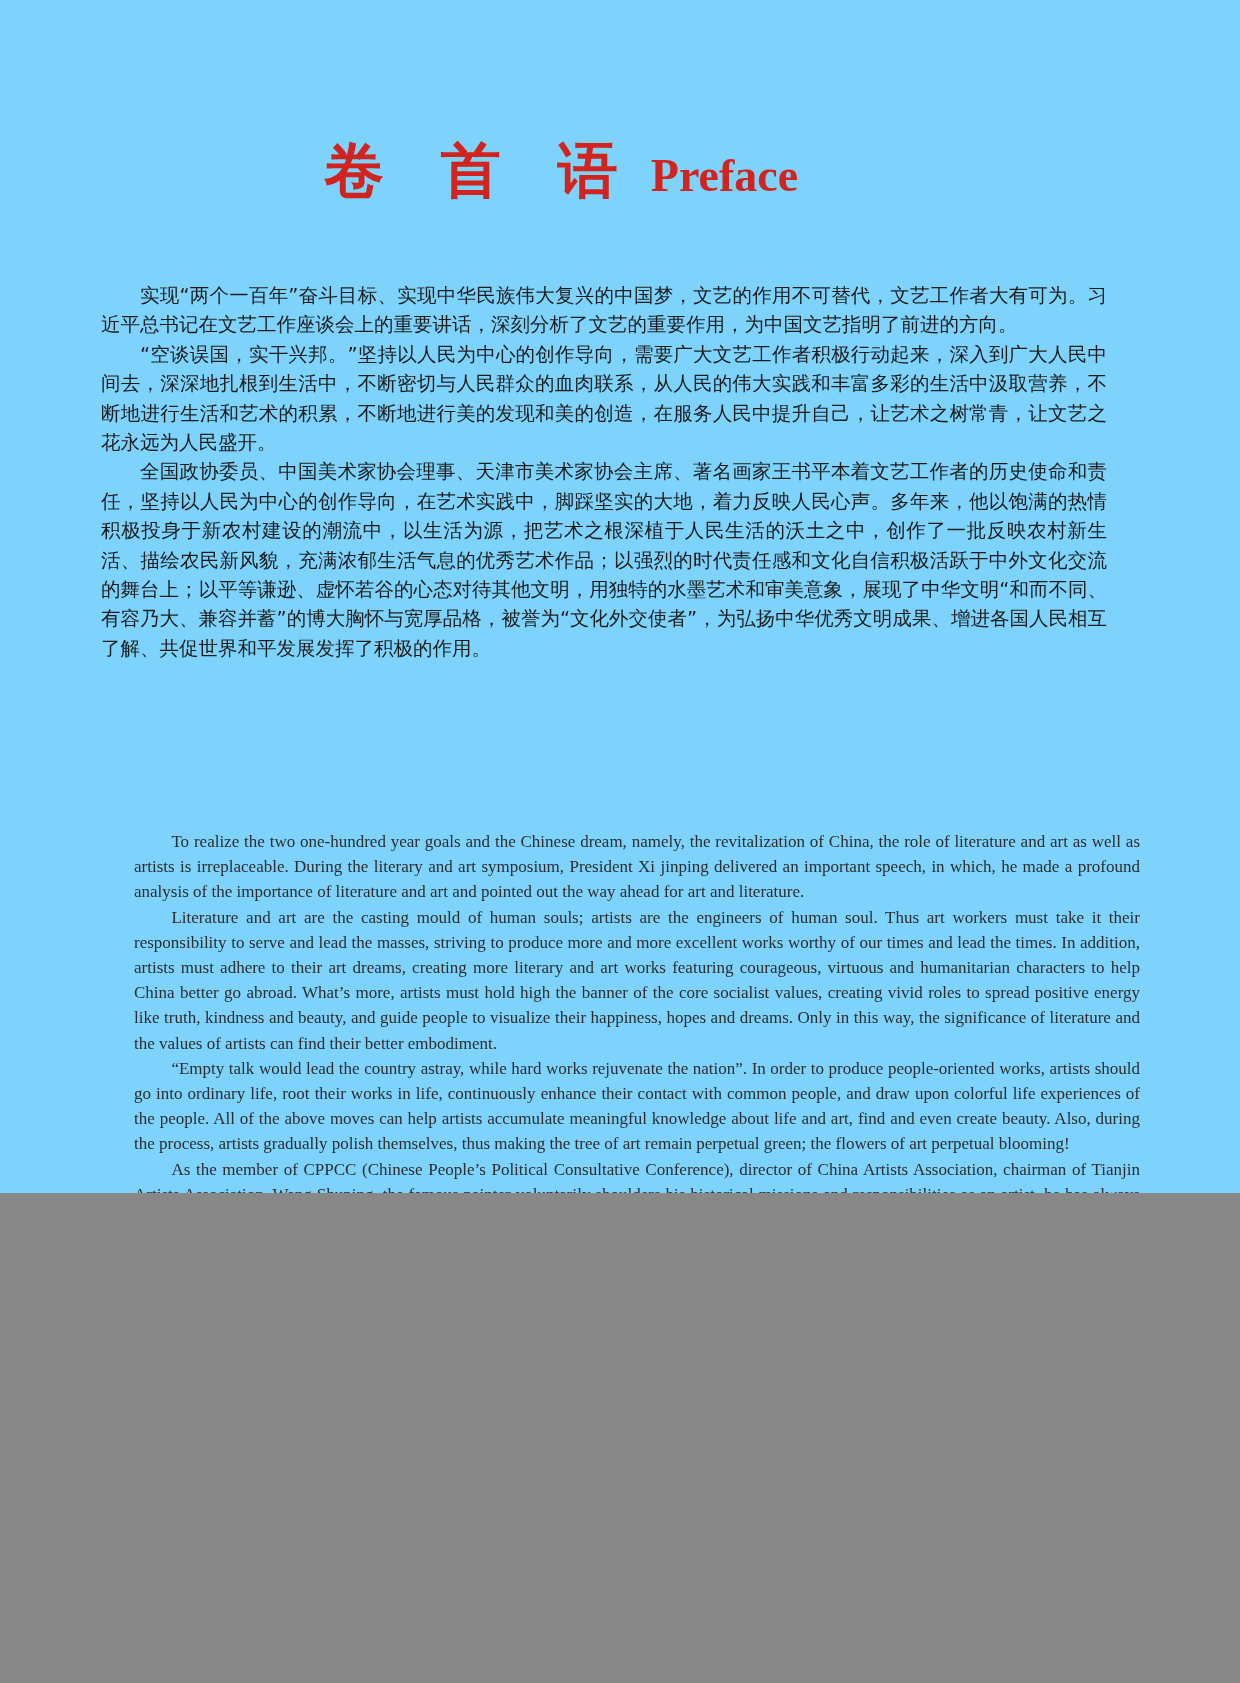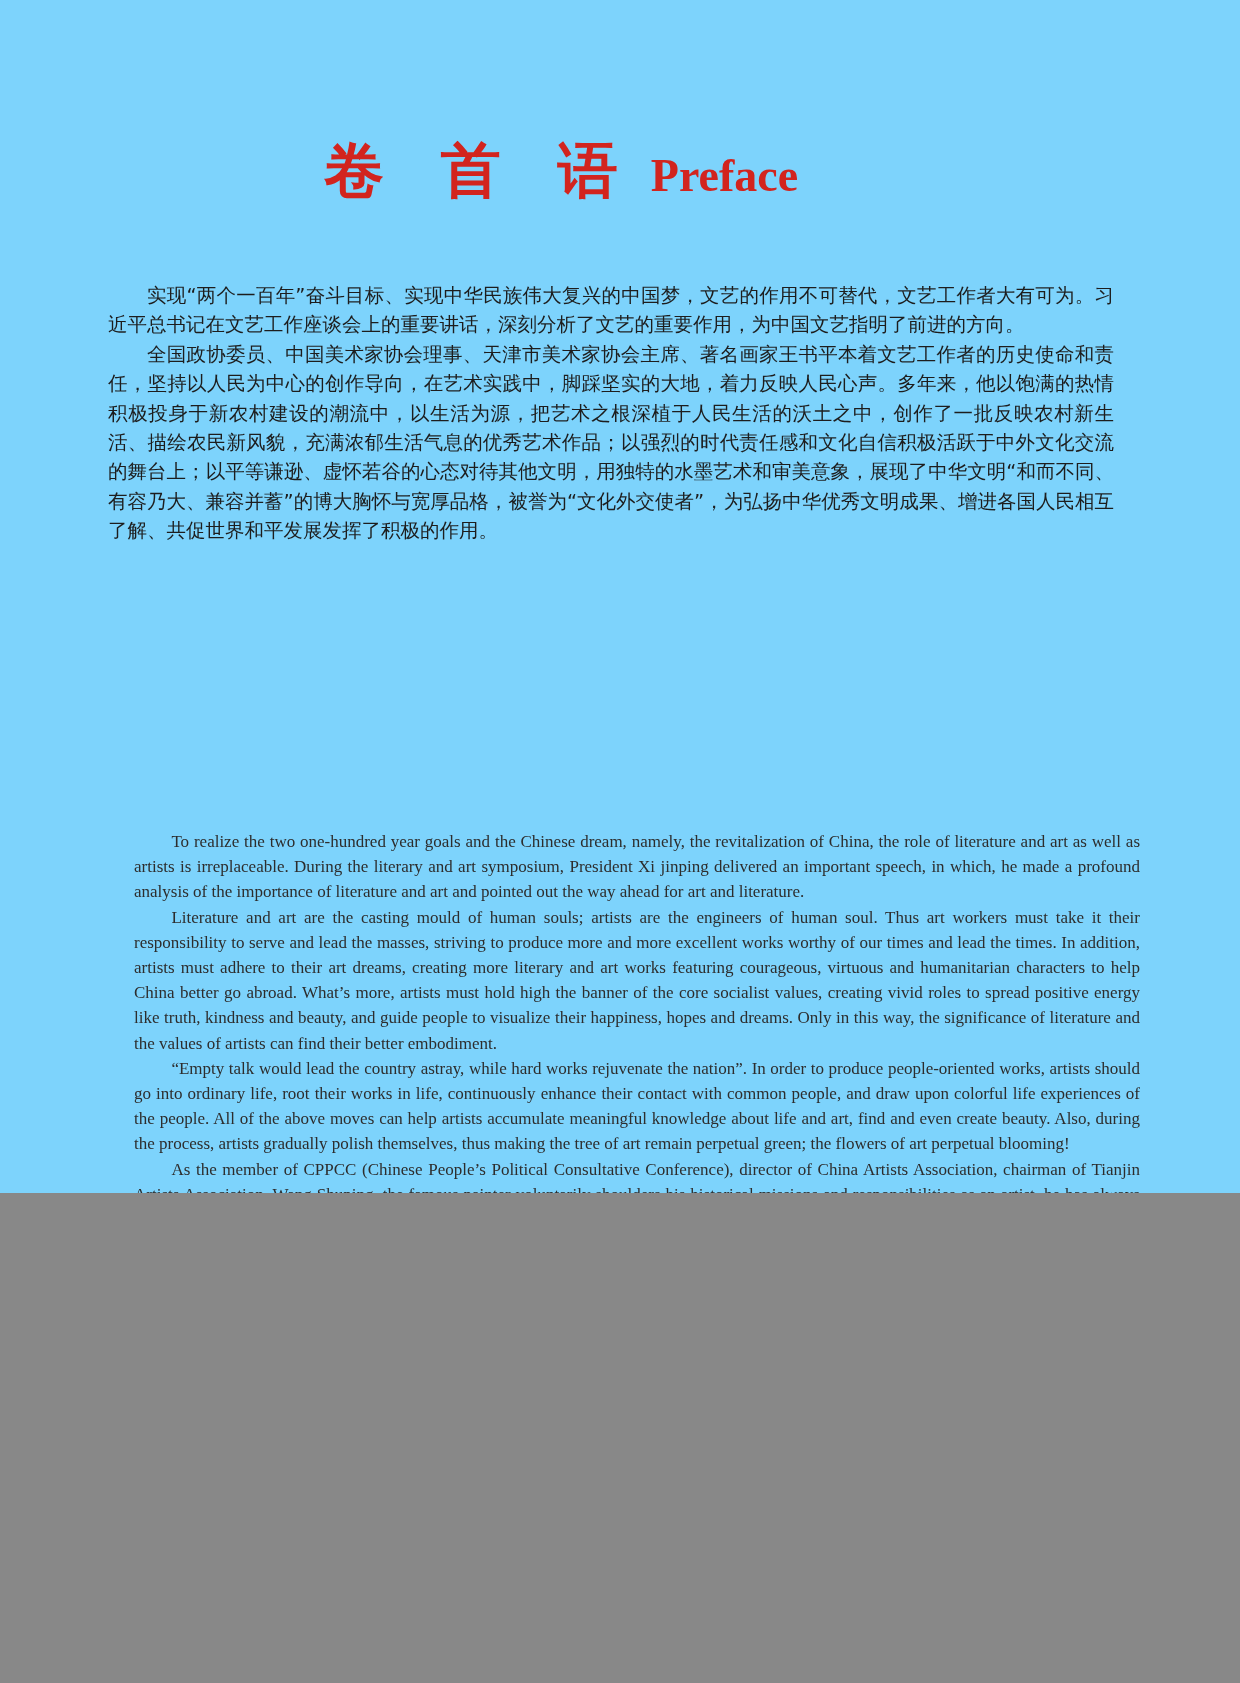--- a/index.html
+++ b/index.html
@@ -28,21 +28,21 @@
   }
   .title-en{
     font-size:46px;
     font-weight:bold;
     font-family:"Liberation Serif","DejaVu Serif",serif;
     margin-left:10px;
   }
   
   .cn-block{
     position:absolute;
-    left:108px;top:281px;
+    left:101px;top:281px;
     width:1006px;
     font-size:19.5px;
     line-height:29.4px;
     text-align:justify;
     color:#1d1d1d;
     font-family:"DejaVu Sans",sans-serif;
   }
   .cn-block p{margin:0;text-indent:2em;}
   
   .en-block{
@@ -93,20 +93,21 @@
 
 <div class="page">
 
   <header class="title" style="color:#d2241e;">
     <span class="title-cn">卷 首 语</span>
     <span class="title-en">Preface</span>
   </header>
 
   <section class="cn-block">
     <p>实现“两个一百年”奋斗目标、实现中华民族伟大复兴的中国梦，文艺的作用不可替代，文艺工作者大有可为。习近平总书记在文艺工作座谈会上的重要讲话，深刻分析了文艺的重要作用，为中国文艺指明了前进的方向。</p>
+    <p>“空谈误国，实干兴邦。”坚持以人民为中心的创作导向，需要广大文艺工作者积极行动起来，深入到广大人民中间去，深深地扎根到生活中，不断密切与人民群众的血肉联系，从人民的伟大实践和丰富多彩的生活中汲取营养，不断地进行生活和艺术的积累，不断地进行美的发现和美的创造，在服务人民中提升自己，让艺术之树常青，让文艺之花永远为人民盛开。</p>
     <p>全国政协委员、中国美术家协会理事、天津市美术家协会主席、著名画家王书平本着文艺工作者的历史使命和责任，坚持以人民为中心的创作导向，在艺术实践中，脚踩坚实的大地，着力反映人民心声。多年来，他以饱满的热情积极投身于新农村建设的潮流中，以生活为源，把艺术之根深植于人民生活的沃土之中，创作了一批反映农村新生活、描绘农民新风貌，充满浓郁生活气息的优秀艺术作品；以强烈的时代责任感和文化自信积极活跃于中外文化交流的舞台上；以平等谦逊、虚怀若谷的心态对待其他文明，用独特的水墨艺术和审美意象，展现了中华文明“和而不同、有容乃大、兼容并蓄”的博大胸怀与宽厚品格，被誉为“文化外交使者”，为弘扬中华优秀文明成果、增进各国人民相互了解、共促世界和平发展发挥了积极的作用。</p>
   </section>
 
   <section class="en-block">
     <p>To realize the two one-hundred year goals and the Chinese dream, namely, the revitalization of China, the role of literature and art as well as artists is irreplaceable. During the literary and art symposium, President Xi jinping delivered an important speech, in which, he made a profound analysis of the importance of literature and art and pointed out the way ahead for art and literature.</p>
     <p>Literature and art are the casting mould of human souls; artists are the engineers of human soul. Thus art workers must take it their responsibility to serve and lead the masses, striving to produce more and more excellent works worthy of our times and lead the times. In addition, artists must adhere to their art dreams, creating more literary and art works featuring courageous, virtuous and humanitarian characters to help China better go abroad. What’s more, artists must hold high the banner of the core socialist values, creating vivid roles to spread positive energy like truth, kindness and beauty, and guide people to visualize their happiness, hopes and dreams. Only in this way, the significance of literature and the values of artists can find their better embodiment.</p>
     <p>“Empty talk would lead the country astray, while hard works rejuvenate the nation”. In order to produce people-oriented works, artists should go into ordinary life, root their works in life, continuously enhance their contact with common people, and draw upon colorful life experiences of the people. All of the above moves can help artists accumulate meaningful knowledge about life and art, find and even create beauty. Also, during the process, artists gradually polish themselves, thus making the tree of art remain perpetual green; the flowers of art perpetual blooming!</p>
     <p>As the member of CPPCC (Chinese People’s Political Consultative Conference), director of China Artists Association, chairman of Tianjin Artists Association, Wang Shuping, the famous painter voluntarily shoulders his historical missions and responsibilities as an artist, he has always followed people-oriented method of creation, strived to reflect peoples’ aspirations in his artistic practice. Over the years, Wang Shuping takes an active part in the construction of a new countryside with full enthusiasm, roots his artistic creation deep into people’s lives, thus a series of excellent works with strong flavor of life, reflecting the new life in rural area, depicting the new look of rural people have been produced by him. Also, Wang Shuping is an active figure in Sino-foreign cultural exchange activities. Also, he has strong sense of responsibility and cultural confidence. Armed with the knowledge of unique ink art and aesthetic images, he treats other civilizations with an equal, open and modest mind, displaying the broadness and generosity of Chinese civilization, whose features can be summarized as “harmony in diversity, wide heart embraces all and inclusiveness”. Due to his hard work, Mr. Wang is reputed as the cultural diplomatic ambassador for his great contributions in spreading excellent Chinese culture, enhancing the mutual understanding among the peoples and promoting world peace and development.</p>
   </section>
 

